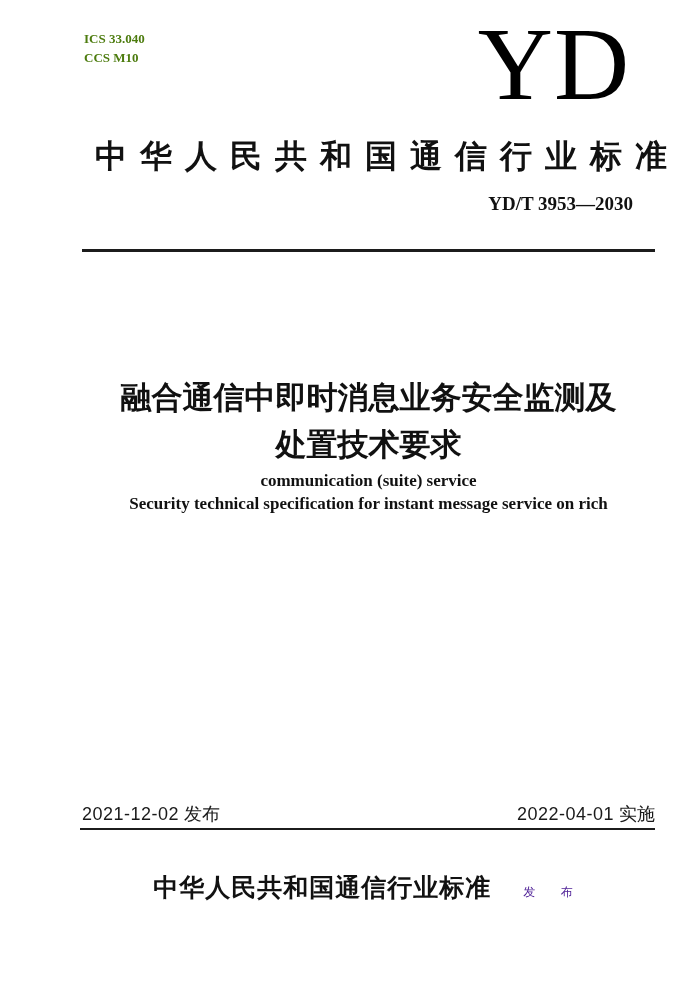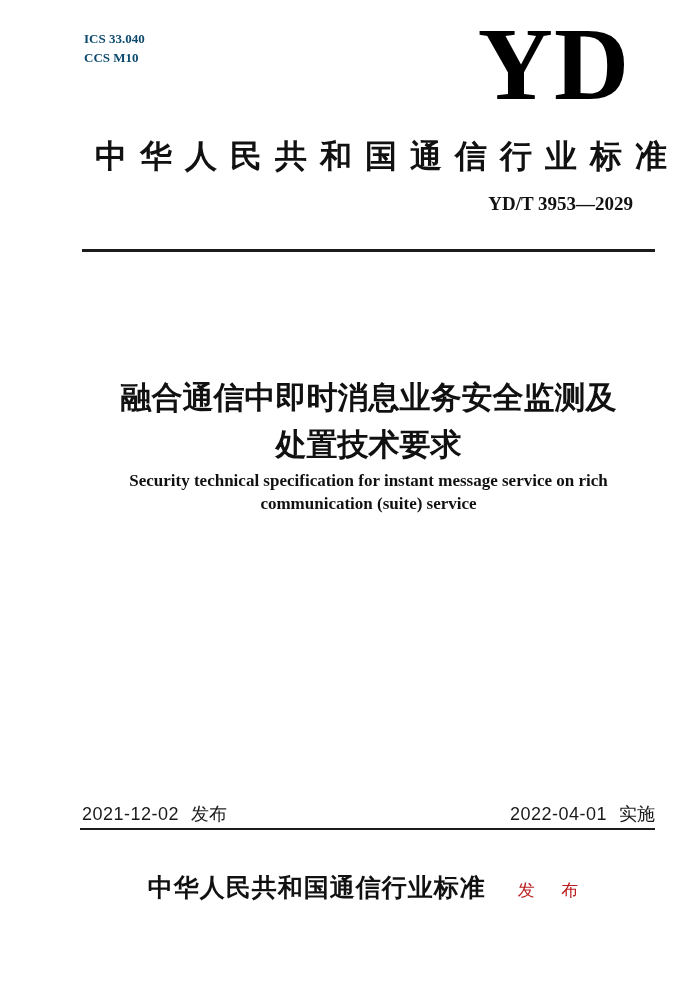--- a/index.html
+++ b/index.html
@@ -13,27 +13,27 @@
   }
   .page {
     position: absolute; inset: 0;
     width: 700px; height: 991px;
     background: #ffffff;
   }
   .ics-block {
     position: absolute; left: 84px; top: 29px;
     font-family: "Liberation Serif", serif;
     font-weight: bold; font-size: 13px; line-height: 19px;
-    color: #0c4a6e;
+    color: #4d7c0f;
   }
   .ics-block .code { white-space: pre; }
   .yd-logo {
     position: absolute; top: 12px; right: 70px;
     font-family: "Liberation Serif", serif;
-    font-weight: bold; font-size: 104px; line-height: 1.0;
+    font-weight: normal; font-size: 104px; line-height: 1.0;
     letter-spacing: 1px; color: #000000;
   }
   .standard-name {
     position: absolute; left: 82px; top: 136px; width: 573px;
     font-family: "Liberation Sans", sans-serif;
     font-weight: 600; font-size: 32px; line-height: 40px;
     text-align: left; white-space: nowrap;
     letter-spacing: 13px; padding-left: 13px;
     color: #111111;
   }
@@ -59,67 +59,67 @@
     font-weight: bold; font-size: 17px; line-height: 23px;
     text-align: center; color: #111111;
   }
   .dates-row {
     position: absolute; left: 82px; top: 802px; width: 573px;
     display: flex; justify-content: space-between; align-items: baseline;
     font-family: "Liberation Sans", sans-serif;
     font-weight: 400; font-size: 18px; color: #1a1a1a;
   }
   .date-item .date { letter-spacing: 0.5px; }
-  .date-item .label { margin-left: 7px; }
+  .date-item .label { }
   .rule-thin {
     position: absolute; left: 80px; top: 828px;
     width: 575px; height: 2px; background: #1c1c1c;
   }
   .publisher-row {
     position: absolute; left: 82px; top: 871px; width: 573px;
     display: flex; justify-content: center; align-items: baseline;
     gap: 32px;
   }
   .publisher-name {
     font-family: "Liberation Serif", serif;
     font-weight: bold; font-size: 25px; letter-spacing: 1px;
     color: #111111; white-space: nowrap;
   }
   .publish-label {
     font-family: "Liberation Sans", sans-serif;
-    font-weight: 400; font-size: 17px; letter-spacing: 11px;
-    color: #b91c1c; white-space: nowrap;
+    font-weight: 400; font-size: 12px; letter-spacing: 11px;
+    color: #4c1d95; white-space: nowrap;
   }
 </style>
 </head>
 <body>
 
 <div class="page">
 
   <div class="ics-block">
     <div class="code">ICS 33.040</div>
     <div class="code">CCS M10</div>
   </div>
 
   <div class="yd-logo">YD</div>
 
   <div class="standard-name">中华人民共和国通信行业标准</div>
 
-  <div class="standard-number">YD/T 3953—2029</div>
+  <div class="standard-number">YD/T 3953—2030</div>
 
   <div class="rule-thick"></div>
 
   <div class="title-cn">
     <div>融合通信中即时消息业务安全监测及</div>
     <div>处置技术要求</div>
   </div>
 
   <div class="title-en">
+    <div>communication (suite) service</div>
     <div>Security technical specification for instant message service on rich</div>
-    <div>communication (suite) service</div>
   </div>
 
   <div class="dates-row">
     <div class="date-item">
       <span class="date">2021-12-02</span>
       <span class="label">发布</span>
     </div>
     <div class="date-item">
       <span class="date">2022-04-01</span>
       <span class="label">实施</span>

